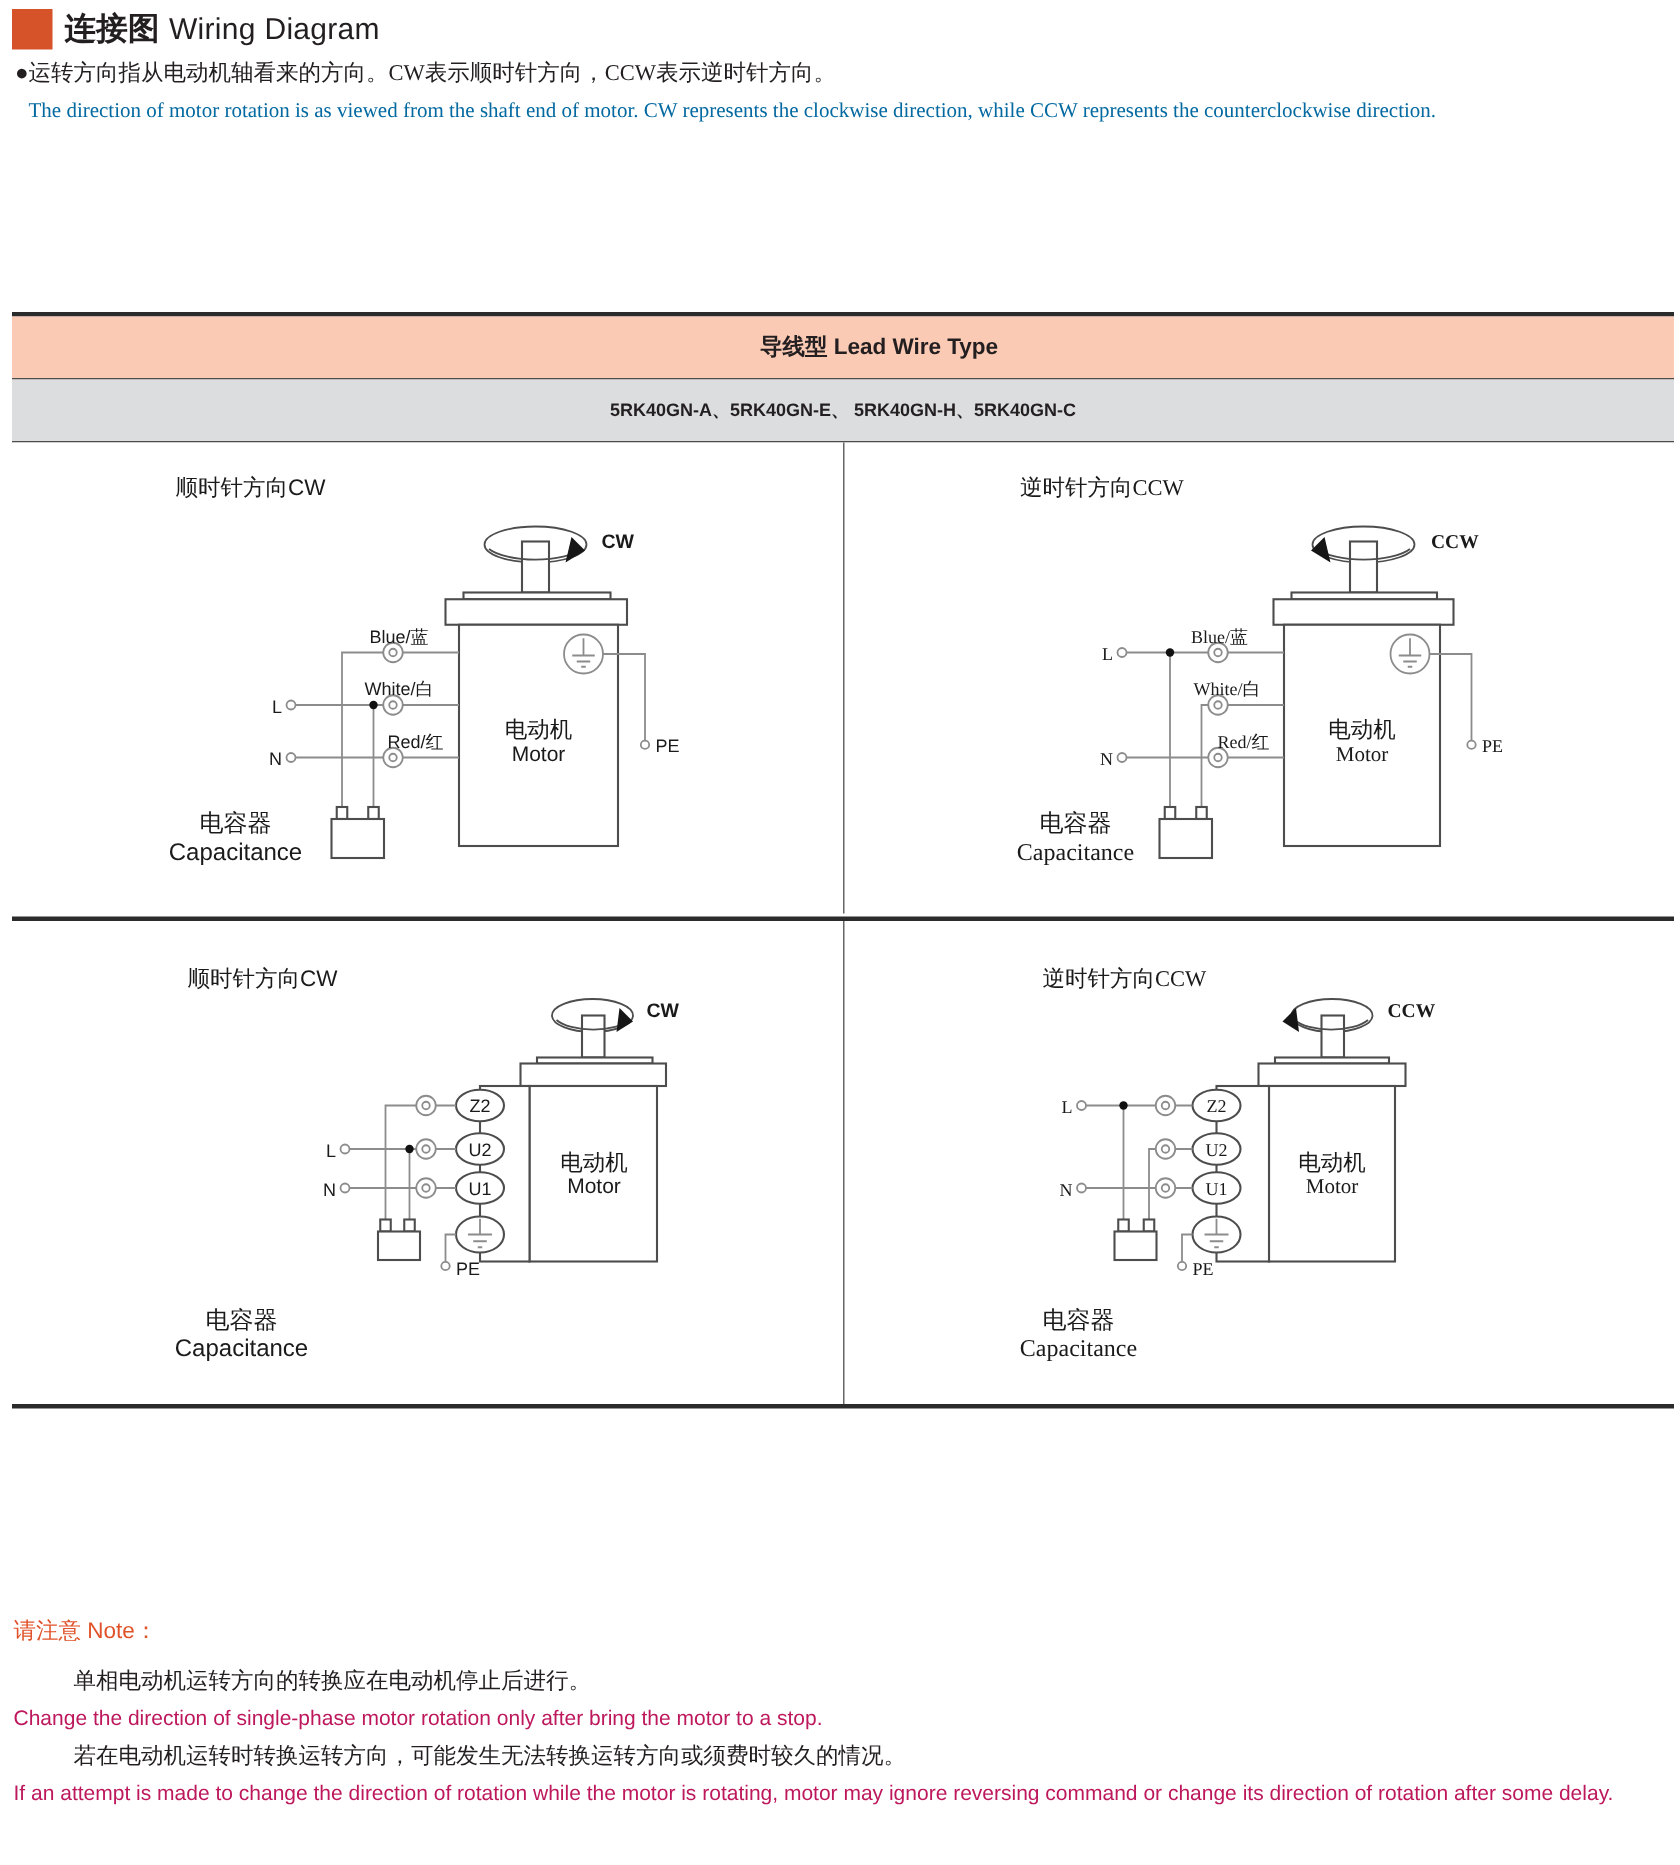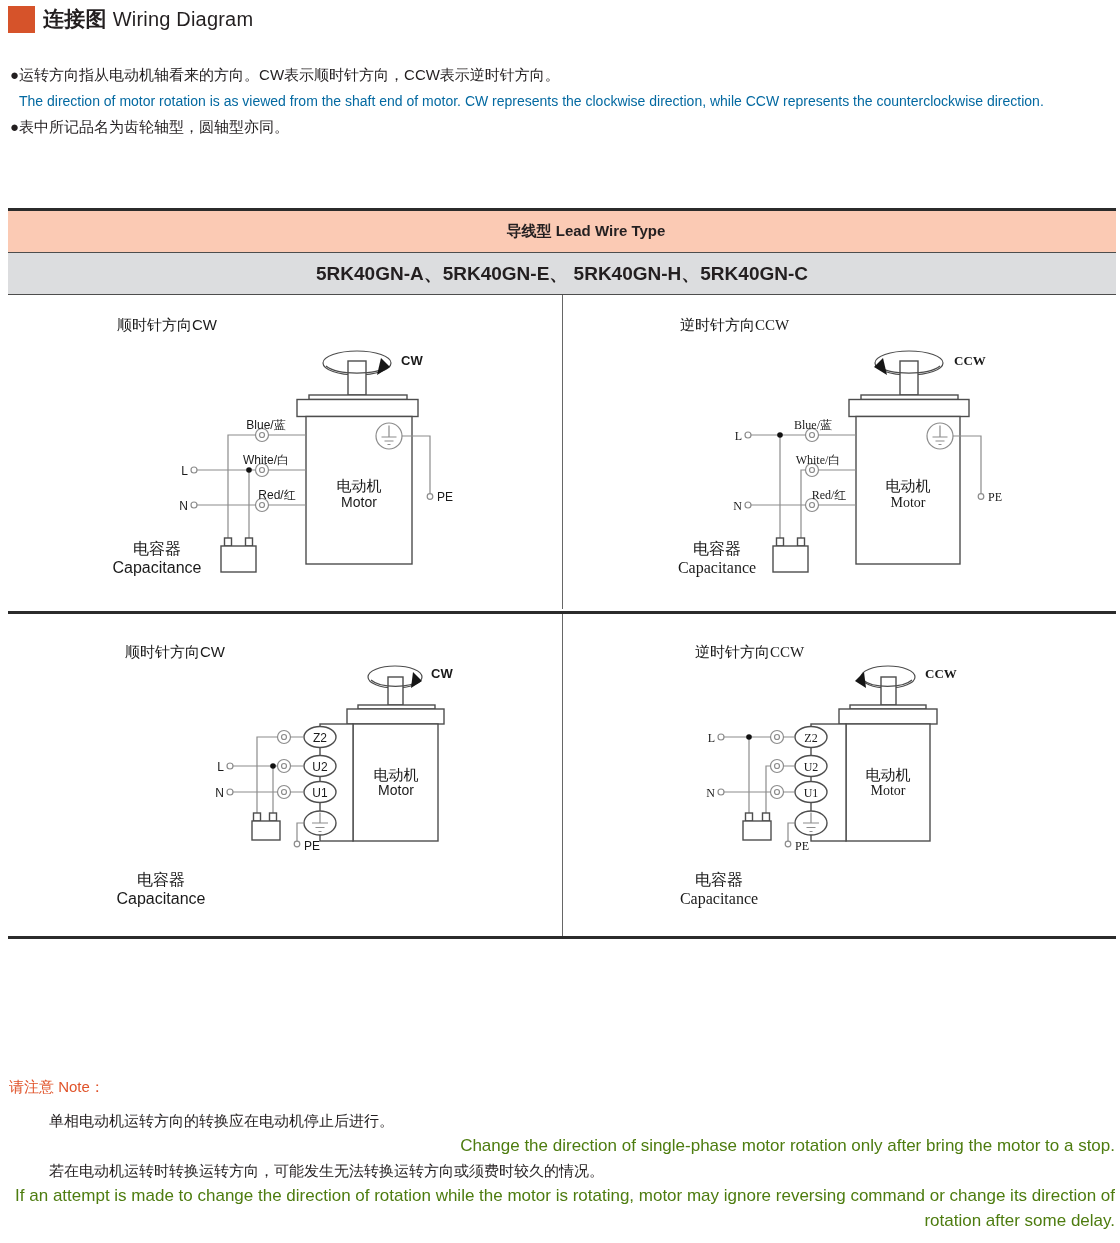--- a/index.html
+++ b/index.html
@@ -8,43 +8,43 @@
           font-family:"Liberation Sans","DejaVu Sans",sans-serif; color:#1a1a1a; overflow:hidden; }
 
   
   .doc-header { position:absolute; left:8px; top:5px; display:flex; align-items:center; }
   .accent-square { width:27px; height:27px; background:#d6532a; margin-right:8px; }
   .doc-title { font-size:21px; letter-spacing:0.2px; color:#231f20; }
   .doc-title .cn { font-weight:bold; }
   .doc-title .en { font-weight:normal; font-size:20px; }
 
   
-  .intro { position:absolute; left:10px; top:62px; width:1104px; }
+  .intro { position:absolute; left:10px; top:36px; width:1104px;font-family:Liberation Serif, serif; }
   .intro .cn { font-size:15px; line-height:26px; color:#231f20; }
   .intro .en { font-size:14px; line-height:26px; color:#0369a1; padding-left:9px; }
 
   
   .block { position:absolute; left:8px; width:1108px; border-top:3px solid #2b2b2b; background:#fff; }
   .block.second { border-bottom:3px solid #2b2b2b; }
   .band-head { height:42px; background:#fbcab4; border-bottom:1px solid #4d4d4d;
                display:flex; align-items:center; justify-content:center;
                font-size:15px; font-weight:bold; color:#231f20;padding-left:48px; }
   .band-models { height:42px; background:#dcdddf; border-bottom:1px solid #4d4d4d;
                display:flex; align-items:center; justify-content:center;
-               font-size:19px; font-weight:bold; color:#231f20; }
+               font-size:12px; font-weight:bold; color:#231f20; }
   .diagram-row { display:flex; background:#fff; }
   .cell { width:554px; }
   .cell.right { border-left:1px solid #666; width:553px;font-family:Liberation Serif, serif; }
   .cell svg { display:block; }
 
   
   .note { position:absolute; left:9px; top:1078px; width:1106px; }
   .note-label { color:#e0532a; font-size:15px; margin-bottom:11px; }
   .note .cn { font-size:15px; line-height:25px; color:#231f20;margin-left:40px; }
-  .note .en { font-size:17px; line-height:25px; color:#4d7c0f;text-align:right; }
+  .note .en { font-size:14px; line-height:25px; color:#be185d; }
 
   
   svg .shape { fill:#fff; stroke:#4d4d4d; stroke-width:1.4; }
   svg .arc { fill:none; stroke:#4d4d4d; stroke-width:1.2; }
   svg .arrowhead { fill:#161616; stroke:none; }
   svg .wire { fill:none; stroke:#8c8c8c; stroke-width:1.2; }
   svg .wirefill { fill:#fff; stroke:#8c8c8c; stroke-width:1.2; }
   svg .dot { fill:#111; stroke:none; }
   svg text { fill:#1a1a1a; }
   svg .t-title { font-size:15px; }
@@ -66,21 +66,20 @@
     <div class="accent-square"></div>
     <div class="doc-title">
       <span class="cn">连接图</span>
       <span class="en">Wiring Diagram</span>
     </div>
   </div>
 
   <div class="intro">
     <div class="cn">●运转方向指从电动机轴看来的方向。CW表示顺时针方向，CCW表示逆时针方向。</div>
     <div class="en">The direction of motor rotation is as viewed from the shaft end of motor. CW represents the clockwise direction, while CCW represents the counterclockwise direction.</div>
-    <div class="cn">●表中所记品名为齿轮轴型，圆轴型亦同。</div>
   </div>
 
   <section class="block" style="top:208px;">
     <div class="band-head">导线型 Lead Wire Type</div>
     <div class="band-models">5RK40GN-A、5RK40GN-E、 5RK40GN-H、5RK40GN-C</div>
     <div class="diagram-row">
 
       <div class="cell">
         <svg width="554" height="314" viewBox="0 0 554 314">
           <text class="t-title" x="109" y="35">顺时针方向CW</text>

